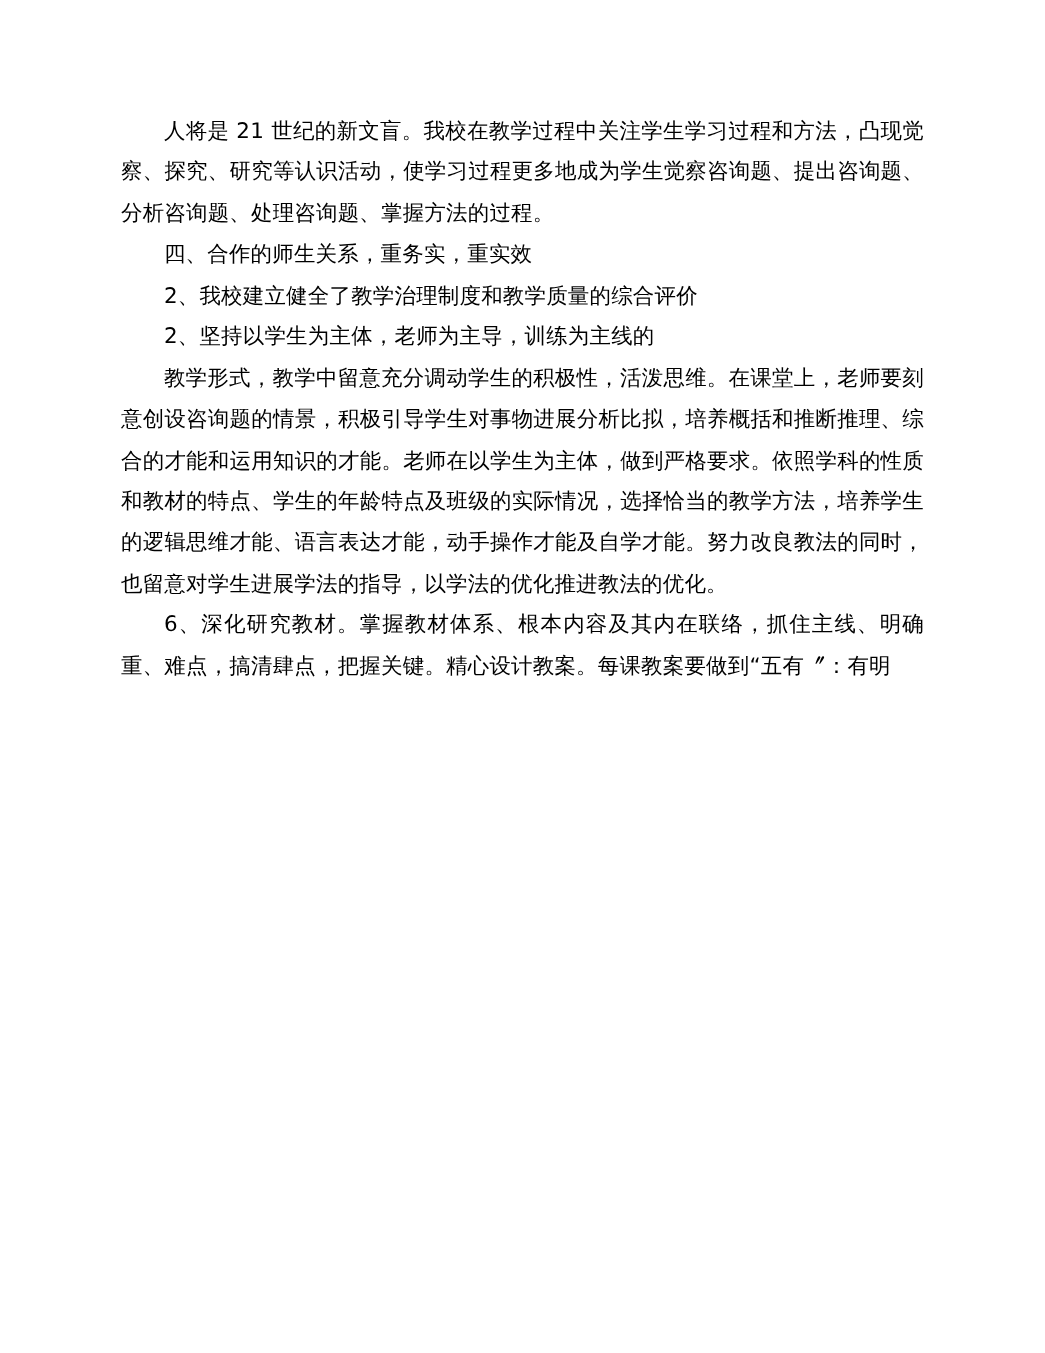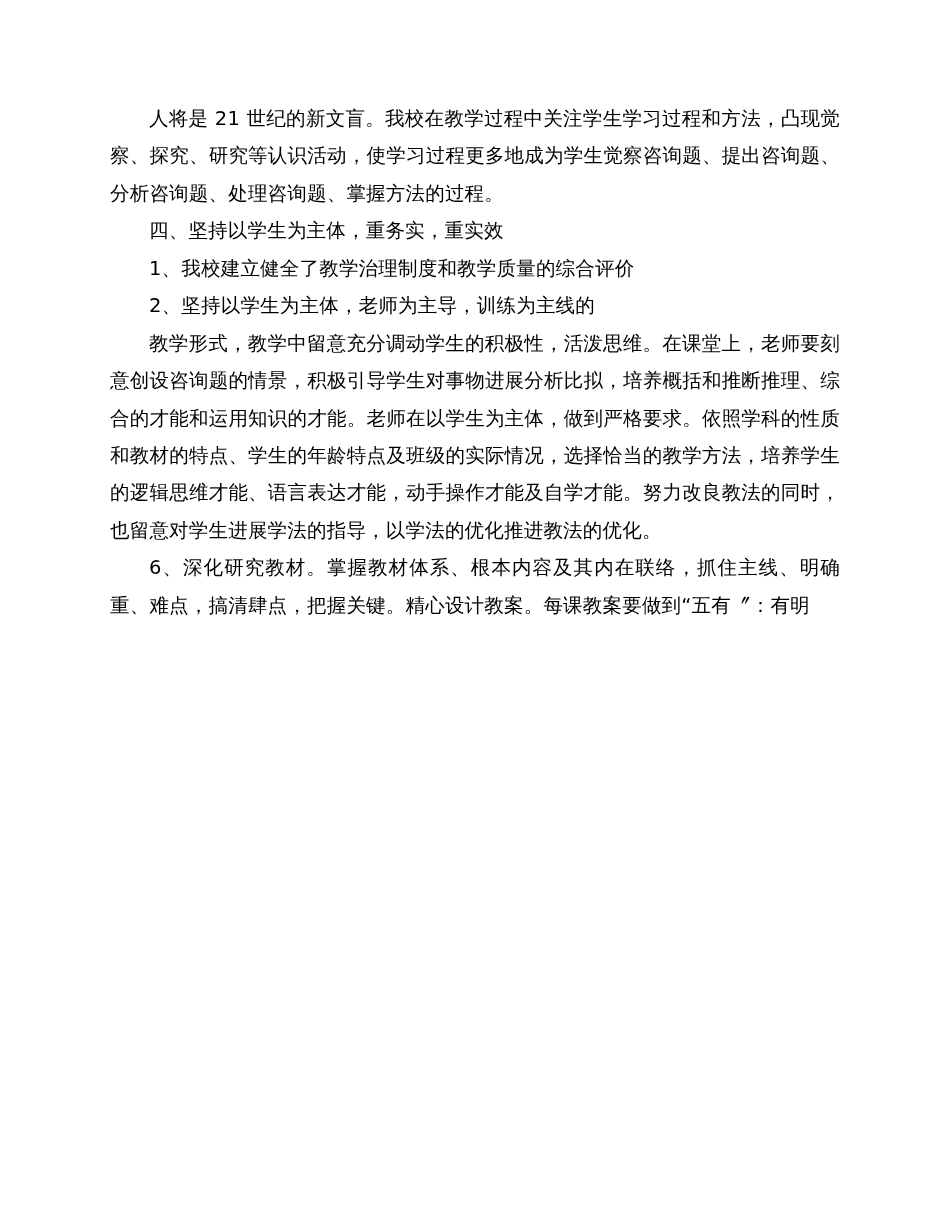--- a/index.html
+++ b/index.html
@@ -31,19 +31,19 @@
     margin: 0 0 0 0;
     text-indent: 2em;
   }
 </style>
 </head>
 <body>
 
 <div class="page">
   <div class="doc-body">
     <p class="para">人将是 21 世纪的新文盲。我校在教学过程中关注学生学习过程和方法，凸现觉察、探究、研究等认识活动，使学习过程更多地成为学生觉察咨询题、提出咨询题、分析咨询题、处理咨询题、掌握方法的过程。</p>
-    <p class="para">四、坚持以学生为主体，重务实，重实效</p>
-    <p class="para">1、我校建立健全了教学治理制度和教学质量的综合评价</p>
+    <p class="para">四、合作的师生关系，重务实，重实效</p>
+    <p class="para">2、我校建立健全了教学治理制度和教学质量的综合评价</p>
     <p class="para">2、坚持以学生为主体，老师为主导，训练为主线的</p>
     <p class="para">教学形式，教学中留意充分调动学生的积极性，活泼思维。在课堂上，老师要刻意创设咨询题的情景，积极引导学生对事物进展分析比拟，培养概括和推断推理、综合的才能和运用知识的才能。老师在以学生为主体，做到严格要求。依照学科的性质和教材的特点、学生的年龄特点及班级的实际情况，选择恰当的教学方法，培养学生的逻辑思维才能、语言表达才能，动手操作才能及自学才能。努力改良教法的同时，也留意对学生进展学法的指导，以学法的优化推进教法的优化。</p>
     <p class="para">6、深化研究教材。掌握教材体系、根本内容及其内在联络，抓住主线、明确重、难点，搞清肆点，把握关键。精心设计教案。每课教案要做到“五有〞：有明</p>
   </div>
 </div>
 
 </body></html>

